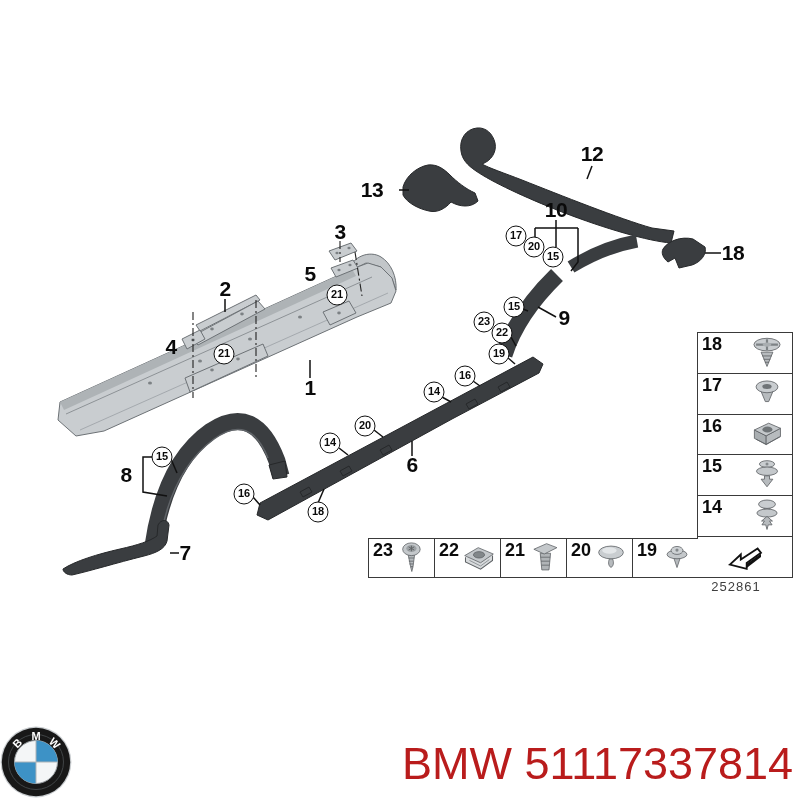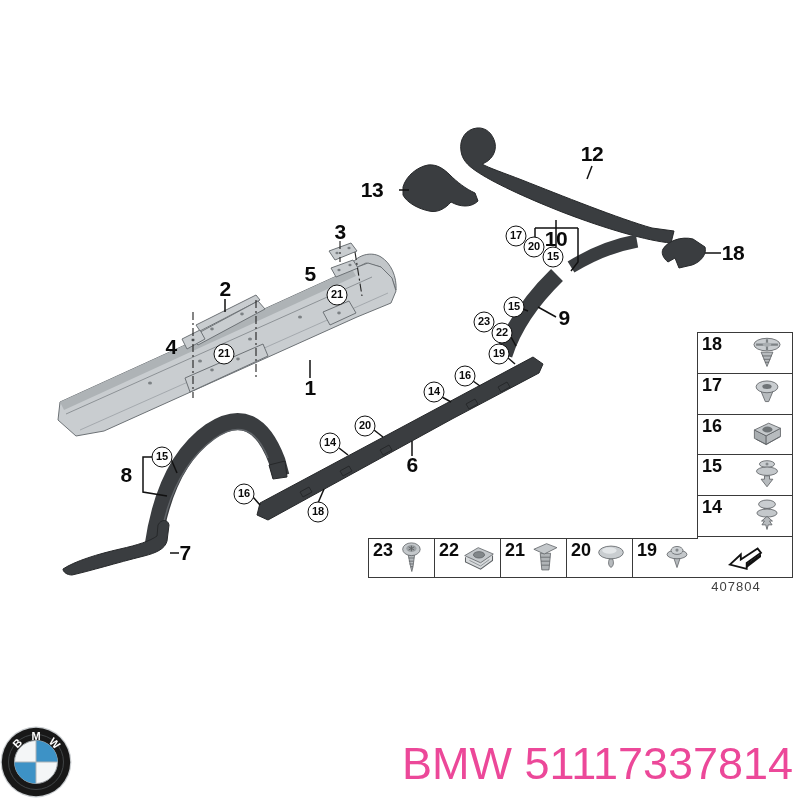--- a/index.html
+++ b/index.html
@@ -31,21 +31,21 @@
   .fcell.row{border-right:1.6px solid #3a3a3a}
   .fcell.row:last-child{border-right:none}
   .fnum{position:absolute;left:4px;top:1px;font-weight:700;font-size:18px}
   .fcell svg{position:absolute;right:2px;top:50%;transform:translateY(-50%)}
   .fcell.arrowcell svg{right:50%;transform:translate(50%,-50%)}
   #drawing-number{
     position:absolute;left:690px;top:579px;width:92px;text-align:center;
     font-size:13px;color:#3f3f3f;letter-spacing:1px;
   }
   #caption{
-    position:absolute;left:402px;top:738px;font-size:45px;color:#ec4899;white-space:nowrap;
+    position:absolute;left:402px;top:738px;font-size:45px;color:#b91c1c;white-space:nowrap;
   }
   #roundel{position:absolute;left:0px;top:726px}
 </style>
 </head>
 <body>
 
 <svg id="svg-parts" width="800" height="800" viewBox="0 0 800 800">
   <defs>
     <symbol id="sym-pan-head-screw" viewBox="0 0 44 44">
       <polygon points="16,18 24,18 22,33 19,33" fill="#b7bbbe" stroke="#5f6366"></polygon>
@@ -215,21 +215,21 @@
 <div id="labels-layer">
     <div class="plabel" style="left: 310px; top: 388px;">1</div>
     <div class="plabel" style="left: 225px; top: 289px;">2</div>
     <div class="plabel" style="left: 340px; top: 232px;">3</div>
     <div class="plabel" style="left: 171px; top: 347px;">4</div>
     <div class="plabel" style="left: 310px; top: 274px;">5</div>
     <div class="plabel" style="left: 412px; top: 465px;">6</div>
     <div class="plabel" style="left: 185px; top: 553px;">7</div>
     <div class="plabel" style="left: 126px; top: 475px;">8</div>
     <div class="plabel" style="left: 564px; top: 318px;">9</div>
-    <div class="plabel" style="left: 556px; top: 210px; margin-top: 29px;">10</div>
+    <div class="plabel" style="left: 556px; top: 210px;">10</div>
     <div class="plabel" style="left: 733px; top: 253px;">18</div>
     <div class="plabel" style="left: 592px; top: 154px; text-align: right;">12</div>
     <div class="plabel" style="left: 372px; top: 190px;">13</div>
     <div class="clabel" style="left: 516px; top: 236px;">17</div>
     <div class="clabel" style="left: 534px; top: 247px;">20</div>
     <div class="clabel" style="left: 553px; top: 257px;">15</div>
     <div class="clabel" style="left: 514px; top: 307px;">15</div>
     <div class="clabel" style="left: 484px; top: 322px;">23</div>
     <div class="clabel" style="left: 502px; top: 333px;">22</div>
     <div class="clabel" style="left: 499px; top: 354px;">19</div>
@@ -306,21 +306,21 @@
         <use href="#sym-dome-clip"></use>
       </svg>
     </div>
     <div class="fcell row">
       <span class="fnum">19</span>
       <svg viewBox="0 0 44 44" width="38" height="35">
         <use href="#sym-push-rivet"></use>
       </svg>
     </div>
   </div>
-<div id="drawing-number">407804</div>
+<div id="drawing-number">252861</div>
 
 <svg id="roundel" width="72" height="72" viewBox="0 0 72 72">
   <circle cx="36" cy="36" r="35.4" fill="#c8cccf"></circle>
   <circle cx="36" cy="36" r="34.2" fill="#181818"></circle>
   <circle cx="36" cy="36" r="27.5" fill="none" stroke="#4a4f52" stroke-width="0.8"></circle>
   <circle cx="36" cy="36" r="21.5" fill="#f4f6f7" stroke="#9aa0a4" stroke-width="1"></circle>
   <path d="M36,14.5 A21.5,21.5 0 0 1 57.5,36 L36,36 Z" fill="#3d92c6"></path>
   <path d="M36,57.5 A21.5,21.5 0 0 1 14.5,36 L36,36 Z" fill="#3d92c6"></path>
   <path d="M36,14.5 V57.5 M14.5,36 H57.5" stroke="#aeb4b8" stroke-width="1" fill="none"></path>
   <g fill="#fff" font-family="Liberation Sans, sans-serif" font-size="11" font-weight="bold" text-anchor="middle">

